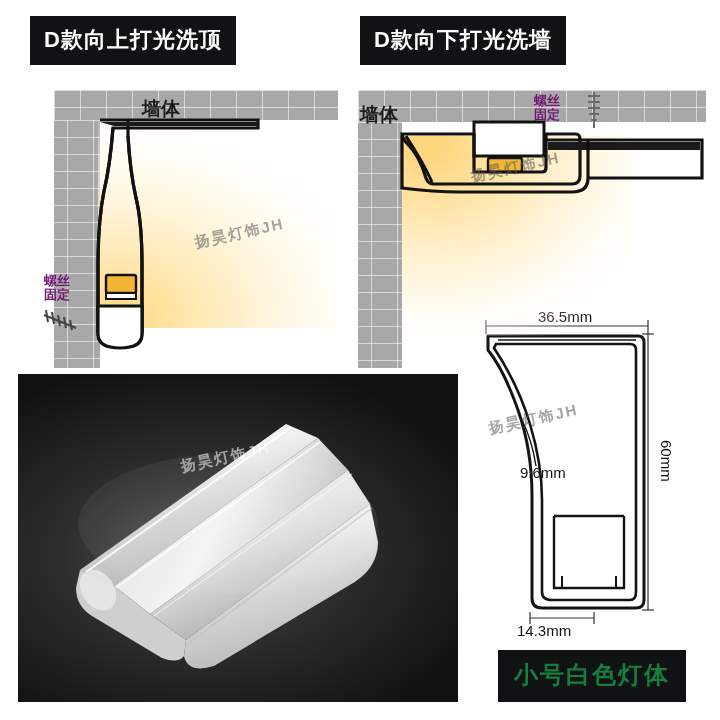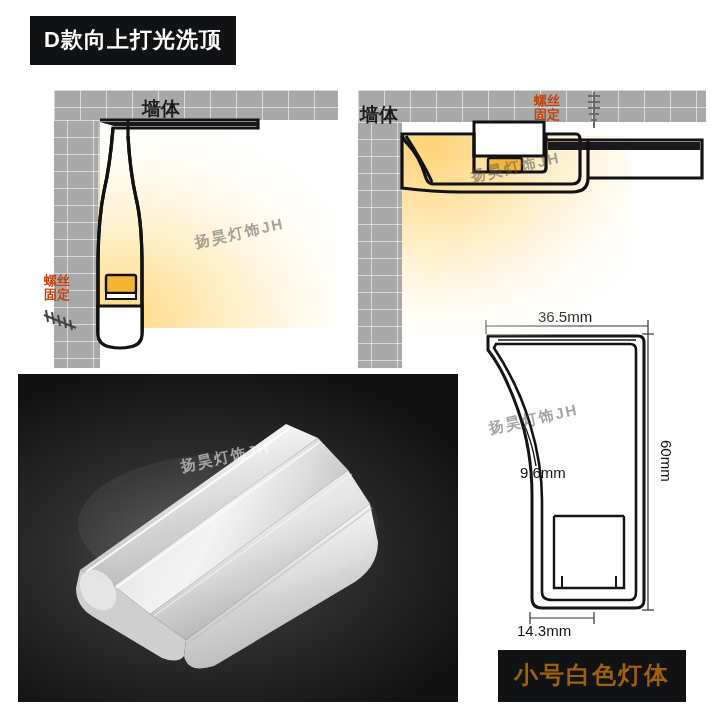--- a/index.html
+++ b/index.html
@@ -45,21 +45,21 @@
   .ceil-label{
     position:absolute;color:#1b1b1b;font-weight:bold;font-size:19px;
     z-index:5;white-space:nowrap;text-align:center;
   }
 
   .light-glow{position:absolute;z-index:2;}
 
   .profile-svg{position:absolute;left:0;top:0;z-index:4;}
 
   .screw-label{
-    position:absolute;font-size:13px;font-weight:bold;color:#c2410c;
+    position:absolute;font-size:13px;font-weight:bold;color:#701a75;
     line-height:14px;text-align:left;z-index:6;white-space:nowrap;
   }
 
   
   #panel-photo{
     left:18px;top:374px;width:440px;height:328px;
     background:#1b1b1b;
   }
   .photo-bg{
     position:absolute;inset:0;
@@ -73,21 +73,21 @@
   .dim-text{
     position:absolute;font-size:15px;color:#111;font-weight:500;white-space:nowrap;
   }
   .dim-text.vertical{
     writing-mode:vertical-rl;text-orientation:mixed;
   }
 
   
   #bottom-label{
     position:absolute;left:498px;top:650px;
-    background:#111214;color:#a16207;border:2px solid #111214;
+    background:#111214;color:#15803d;border:2px solid #111214;
     font-weight:bold;font-size:24px;letter-spacing:2px;
     padding:7px 14px 9px 14px;white-space:nowrap;
   }
 
   
   .wm{
     position:absolute;color:rgba(255,255,255,.55);
     font-size:15px;font-weight:bold;letter-spacing:2px;
     transform:rotate(-12deg);white-space:nowrap;pointer-events:none;
     z-index:7;
@@ -181,20 +181,21 @@
         <line x1="239" y1="98" x2="249" y2="98"></line>
         <line x1="241" y1="104" x2="247" y2="104"></line>
       </g>
     </svg>
 
     <div class="screw-label" style="left:184px;top:78px;">
       <span>螺丝</span><br>
       <span>固定</span>
     </div>
 
+    <div class="title-bar">D款向下打光洗墙</div>
 
     <div class="wm dark" style="left:120px;top:142px;">扬昊灯饰JH</div>
   </div>
 
   <div class="panel" id="panel-photo">
     <div class="photo-bg"></div>
     <svg width="440" height="328" viewBox="0 0 440 328" style="position:absolute;left:0;top:0;">
       <defs>
         <linearGradient id="alum" x1="0" y1="0" x2="0.35" y2="1">
           <stop offset="0%" stop-color="#ffffff"></stop>

